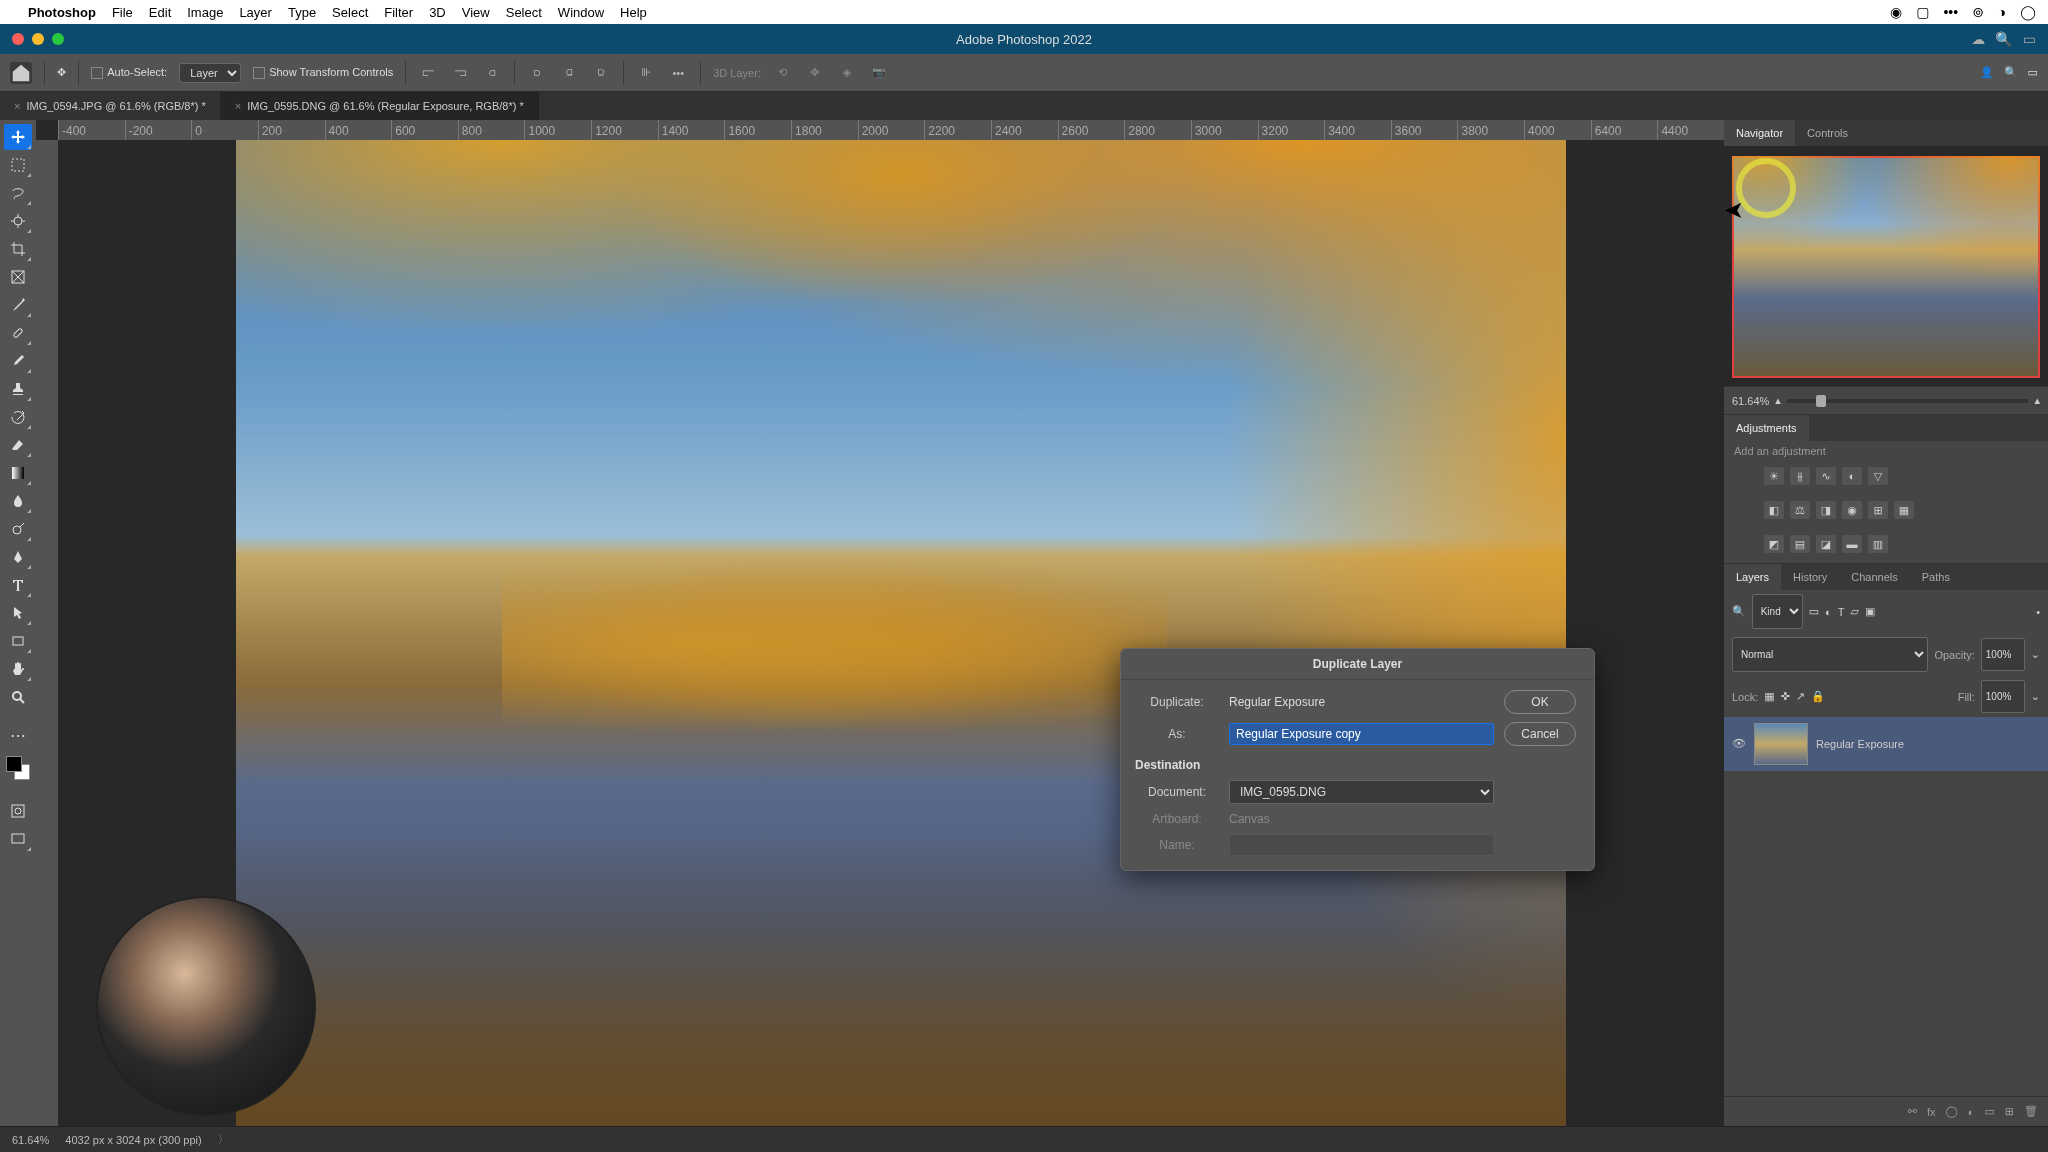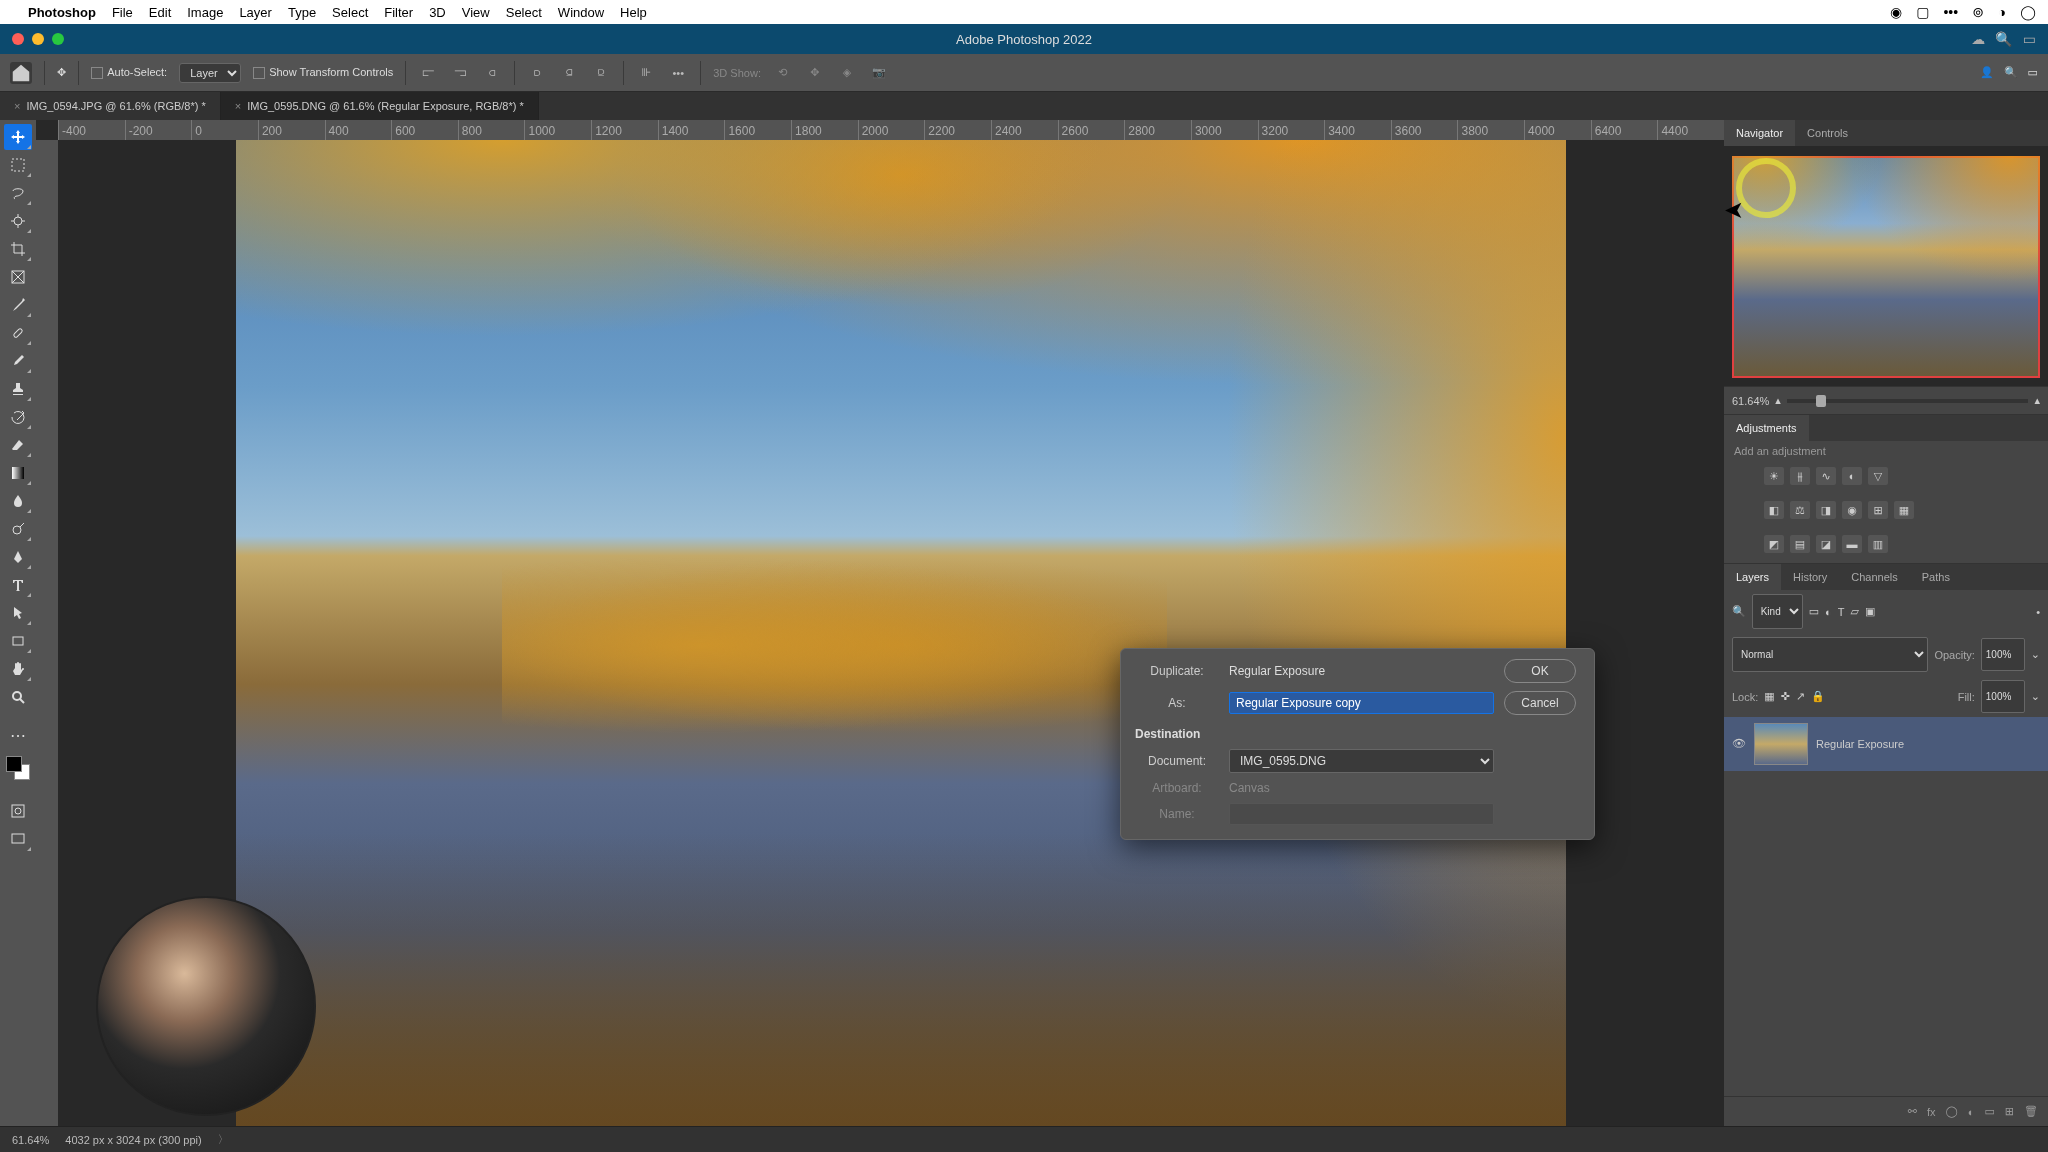--- a/index.html
+++ b/index.html
@@ -165,21 +165,21 @@
   <span class="icon-btn">⫎</span>
   <span class="icon-btn">⫏</span>
   <div class="sep"></div>
   <span class="icon-btn">⫐</span>
   <span class="icon-btn">⫑</span>
   <span class="icon-btn">⫒</span>
   <div class="sep"></div>
   <span class="icon-btn">⊪</span>
   <span class="icon-btn">•••</span>
   <div class="sep"></div>
-  <span style="color:#888;">3D Show:</span>
+  <span style="color:#888;">3D Layer:</span>
   <span class="icon-btn" style="opacity:.5;">⟲</span>
   <span class="icon-btn" style="opacity:.5;">✥</span>
   <span class="icon-btn" style="opacity:.5;">◈</span>
   <span class="icon-btn" style="opacity:.5;">📷</span>
   <div class="right">
     <span>👤</span>
     <span>🔍</span>
     <span>▭</span>
   </div>
 </div>
@@ -484,20 +484,21 @@
         <span>◐</span>
         <span>▭</span>
         <span>⊞</span>
         <span>🗑</span>
       </div>
     </div>
   </div>
 </div>
 
 <div class="dialog">
+  <div class="dtitle">Duplicate Layer</div>
   <div class="body">
     <div class="lab">Duplicate:</div>
     <div class="val">Regular Exposure</div>
     <div class="btn">OK</div>
 
     <div class="lab">As:</div>
     <input type="text" class="sel" value="Regular Exposure copy" style="">
     <div class="btn">Cancel</div>
 
     <div class="section">Destination</div>

